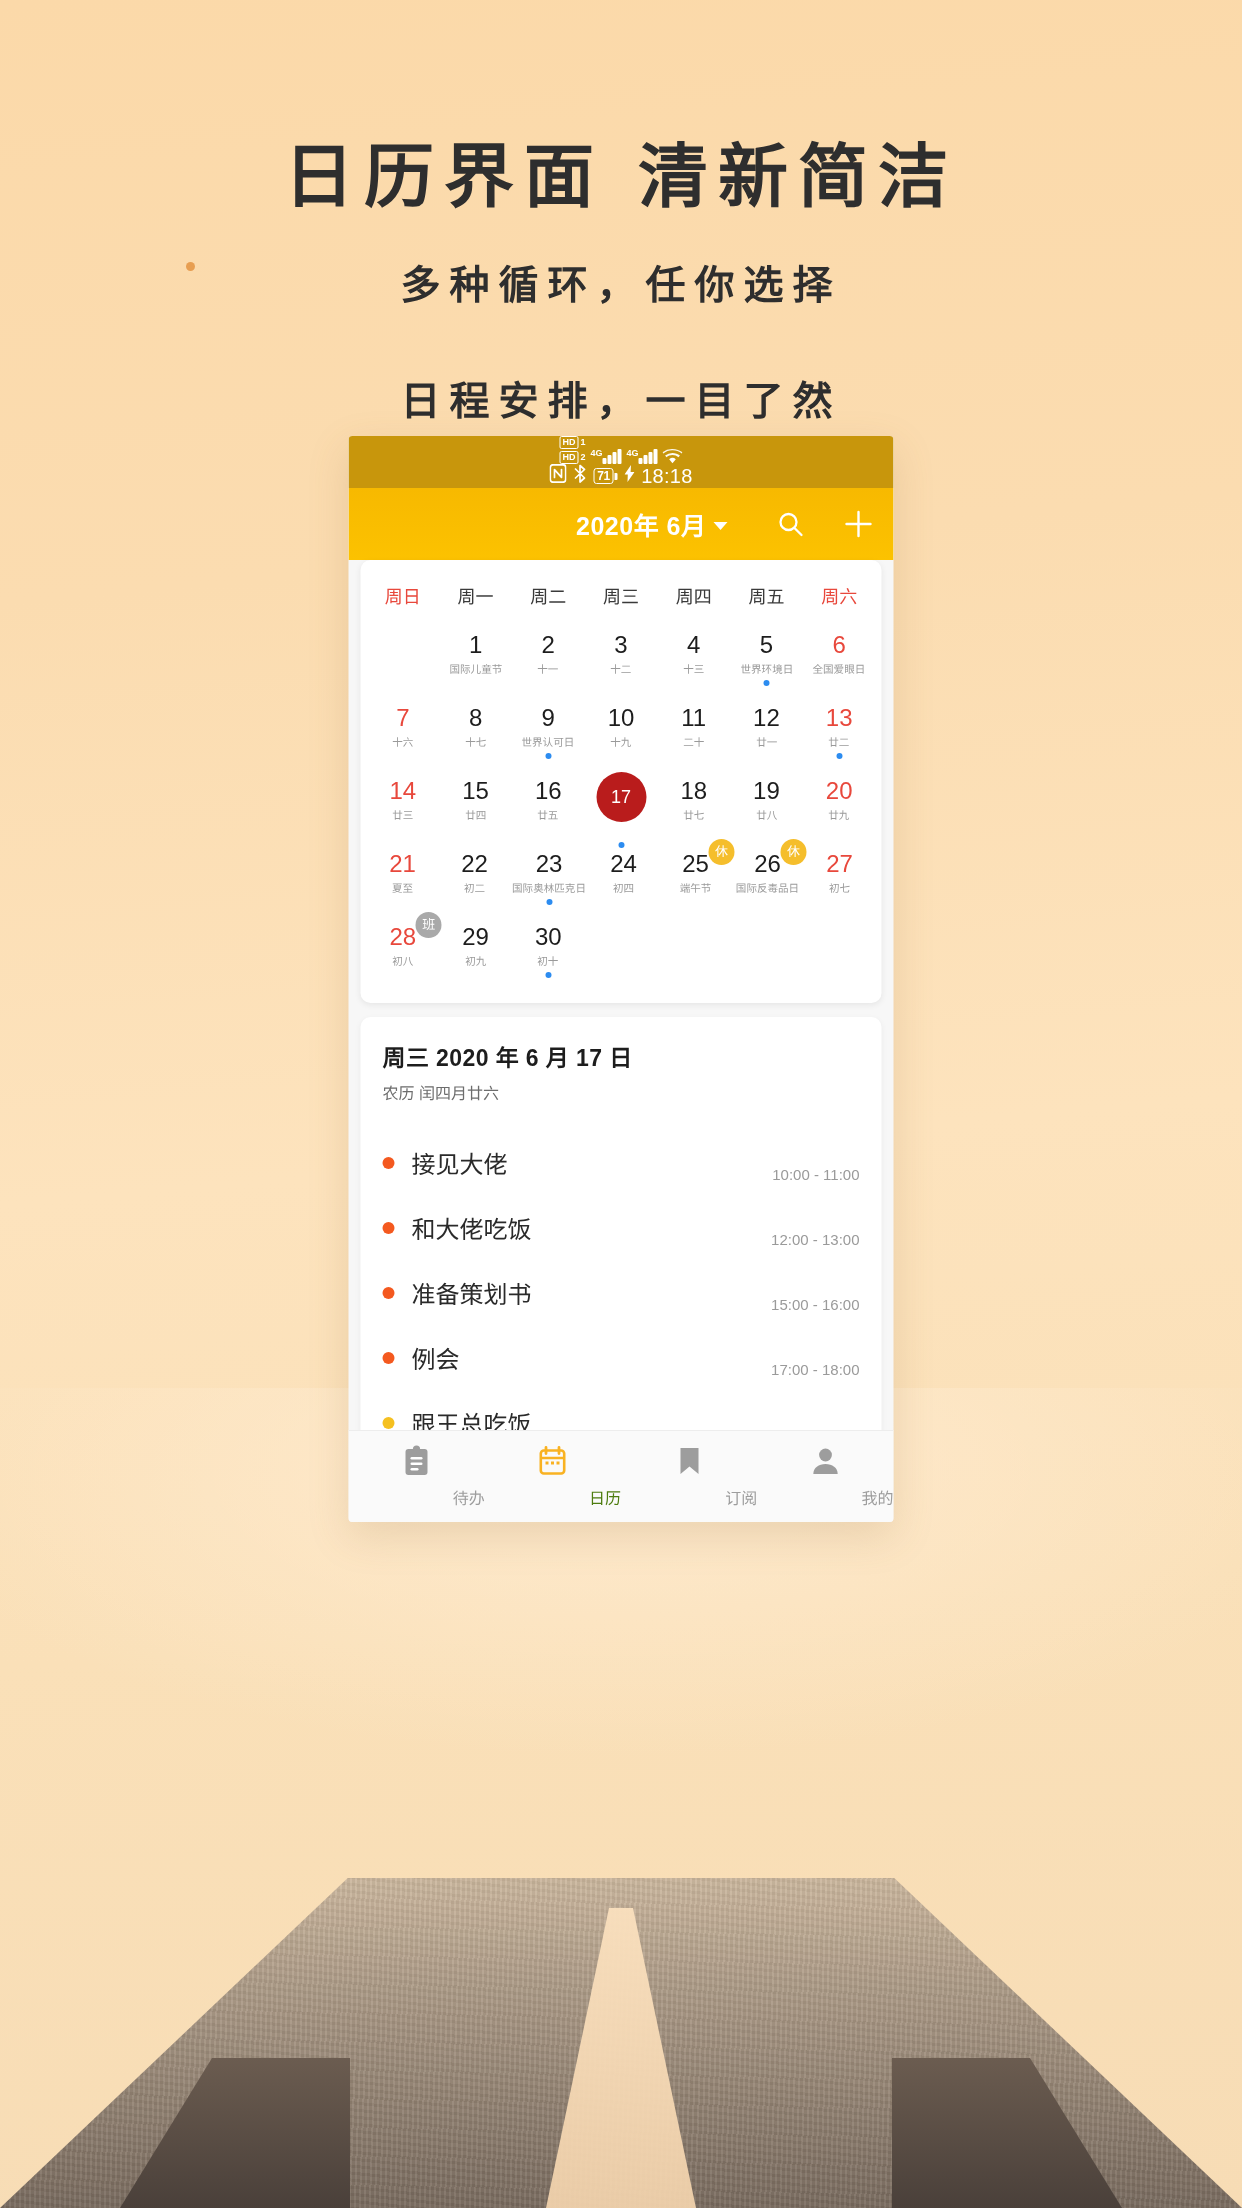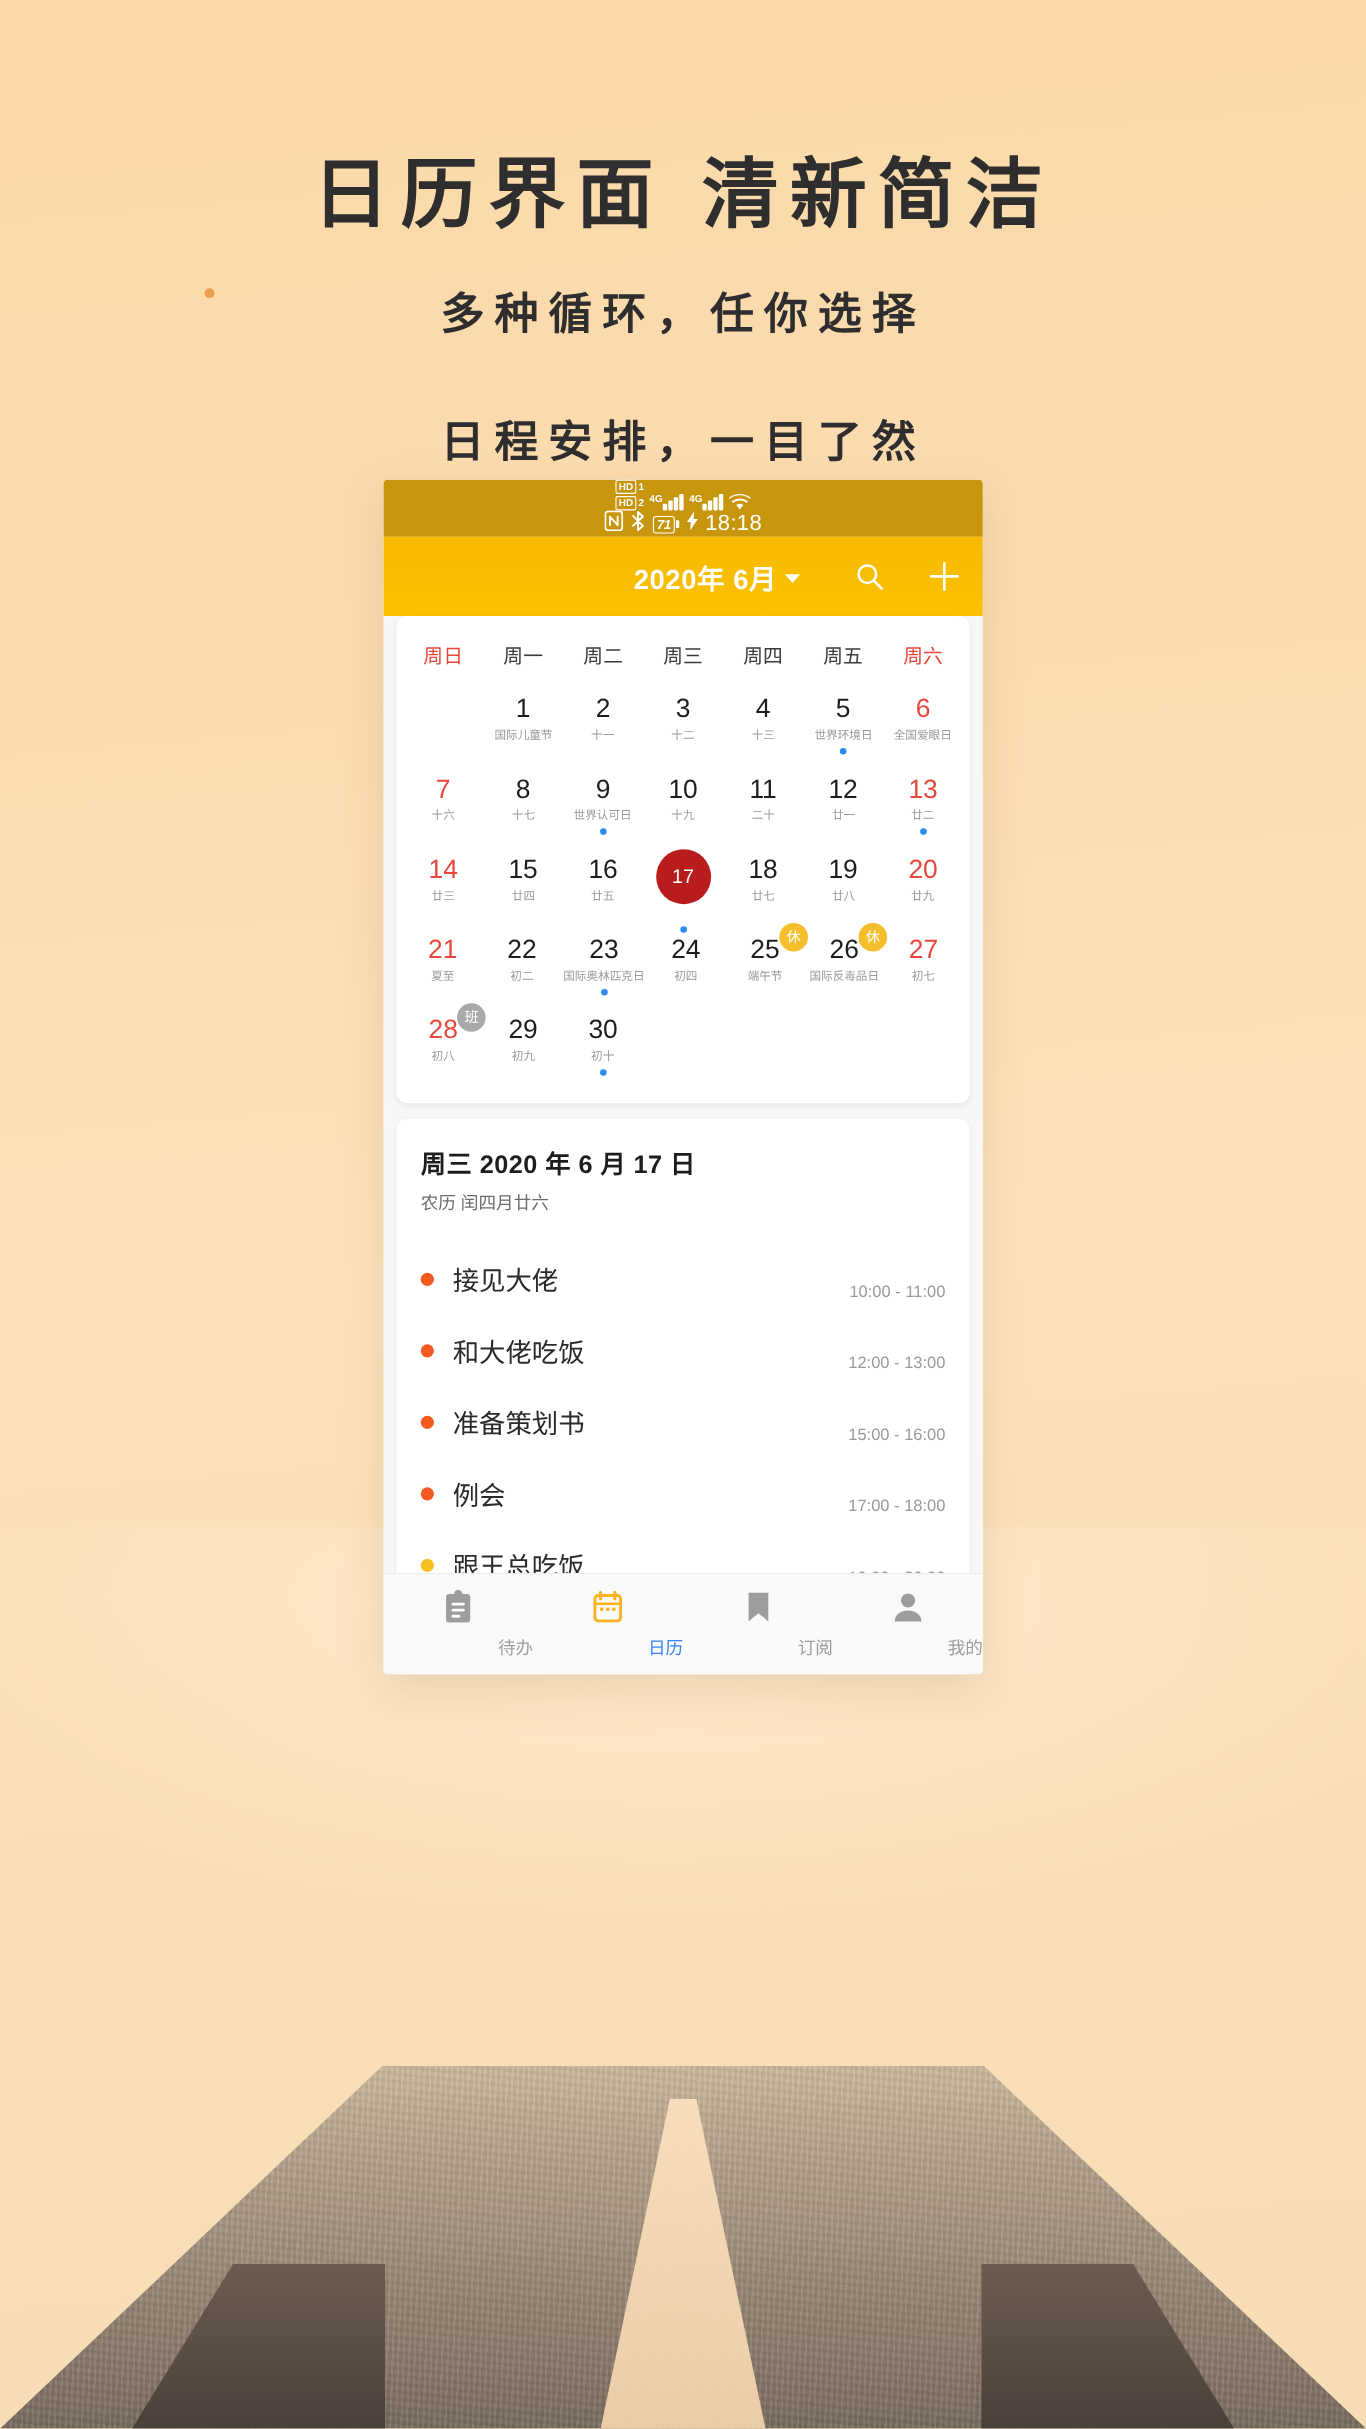--- a/index.html
+++ b/index.html
@@ -100,21 +100,21 @@
   }
   .hd-badge .num { font-size: 9px; }
   .sig { display: flex; align-items: flex-end; gap: 1px; position: relative; padding-left: 12px; }
   .sig .g { position: absolute; left: 0; top: -1px; font-size: 9px; font-weight: 700; }
   .sig i { display: block; width: 4px; background: #fff; border-radius: 1px; }
   .sig i:nth-child(2){ height: 6px; } .sig i:nth-child(3){ height: 9px; }
   .sig i:nth-child(4){ height: 12px; } .sig i:nth-child(5){ height: 15px; }
   .wifi { width: 20px; height: 15px; position: relative; }
   .sb-right { display: flex; align-items: center; gap: 7px; font-size: 19px; }
   .batt {
-    display: flex; align-items: center; font-style: italic;
+    display: flex; align-items: center;
   }
   .batt .body {
     border: 1.6px solid #fff; border-radius: 3px; padding: 0 3px;
     font-size: 12px; font-weight: 700; line-height: 14px; letter-spacing: -.5px;
   }
   .batt .cap { width: 2.5px; height: 7px; background: #fff; border-radius: 0 1px 1px 0; margin-left: 1px; }
   .clock { font-size: 20px; letter-spacing: .3px; }
 
   
   .appbar {
@@ -191,21 +191,21 @@
 
   
   .tabbar {
     position: absolute; bottom: 0; left: 0; right: 0; height: 92px;
     background: #fafafa; border-top: 1px solid #ededed;
     display: flex; align-items: center;
   }
   .tab { flex: 1; text-align: right; color: #9d9d9d; }
   .tab .tab-ico { height: 34px; display: flex; align-items: center; justify-content: center; }
   .tab .tab-lb { font-size: 16px; margin-top: 7px; }
-  .tab.active { color: #3b82f6; }
+  .tab.active { color: #4d7c0f; }
 </style>
 </head>
 <body>
 
 <div class="bg-ground">
   <div class="glow"></div>
   <div class="road">
     <div class="road-surface"></div>
     <div class="road-tex"></div>
     <div class="road-dark-l"></div>

